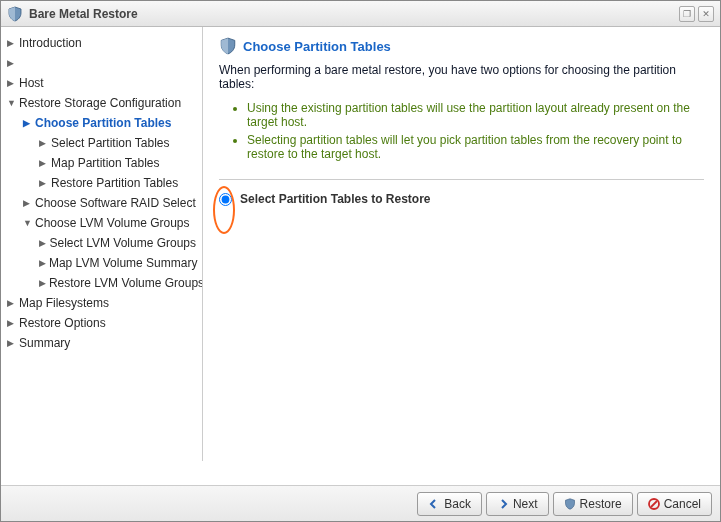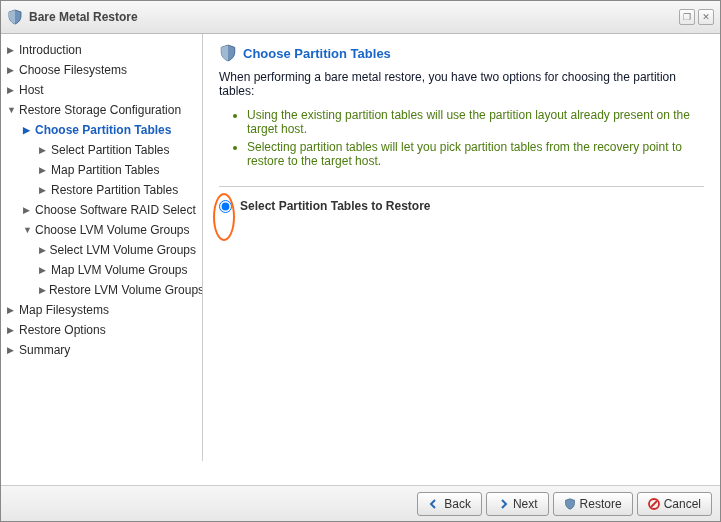--- a/index.html
+++ b/index.html
@@ -1,18 +1,18 @@
 <!DOCTYPE html>
 <html><head>
 <meta charset="utf-8">
 <style>
   * { box-sizing: border-box; margin: 0; padding: 0; }
   body { font-family: Arial, Helvetica, sans-serif; font-size: 12px; color: #333; background: #fff; }
   .window { width: 721px; height: 522px; border: 1px solid #888; display: flex; flex-direction: column; background: #fff; }
-  .titlebar { height: 26px; background: linear-gradient(#f8f8f8,#e4e4e4); border-bottom: 1px solid #bbb; display: flex; align-items: center; padding: 16px 6px; }
+  .titlebar { height: 26px; background: linear-gradient(#f8f8f8,#e4e4e4); border-bottom: 1px solid #bbb; display: flex; align-items: center; padding: 9px 6px; }
   .titlebar .shield { margin-right: 6px; }
   .titlebar .title { font-weight: bold; color: #444; flex: 1; }
   .titlebar .winbtn { width: 16px; height: 16px; border: 1px solid #aaa; background: linear-gradient(#fdfdfd,#e8e8e8); border-radius: 2px; margin-left: 3px; display:flex;align-items:center;justify-content:center;font-size:9px;color:#777;cursor:pointer;}
   .body { flex: 1; display: flex; min-height: 0; }
   .sidebar { width: 202px; border-right: 1px solid #ccc; padding: 6px 0; overflow-y: auto; }
   .nav-item { display: flex; align-items: center; padding: 2px 6px; cursor: pointer; color: #2a2a2a; line-height: 16px; white-space: nowrap;}
   .nav-item .arrow { width: 9px; display:inline-block; margin-right: 3px; color:#666; font-size:9px;}
   .nav-item.child { padding-left: 22px; }
   .nav-item.grandchild { padding-left: 38px; }
   .nav-item.selected { color: #1a5fbf; font-weight: bold; }
@@ -51,21 +51,20 @@
   </div>
 
   <div class="body">
     <div class="sidebar">
       <div class="nav-item">
           <span class="arrow">▶</span>
           <span>Introduction</span>
         </div>
       <div class="nav-item">
           <span class="arrow">▶</span>
-          <span>Choose Filesystems</span>
         </div>
       <div class="nav-item">
           <span class="arrow">▶</span>
           <span>Host</span>
         </div>
       <div class="nav-item">
           <span class="arrow">▼</span>
           <span>Restore Storage Configuration</span>
         </div>
       <div class="nav-item child selected">
@@ -91,21 +90,21 @@
       <div class="nav-item child">
           <span class="arrow">▼</span>
           <span>Choose LVM Volume Groups</span>
         </div>
       <div class="nav-item grandchild">
           <span class="arrow">▶</span>
           <span>Select LVM Volume Groups</span>
         </div>
       <div class="nav-item grandchild">
           <span class="arrow">▶</span>
-          <span>Map LVM Volume Groups</span>
+          <span>Map LVM Volume Summary</span>
         </div>
       <div class="nav-item grandchild">
           <span class="arrow">▶</span>
           <span>Restore LVM Volume Groups</span>
         </div>
       <div class="nav-item">
           <span class="arrow">▶</span>
           <span>Map Filesystems</span>
         </div>
       <div class="nav-item">

